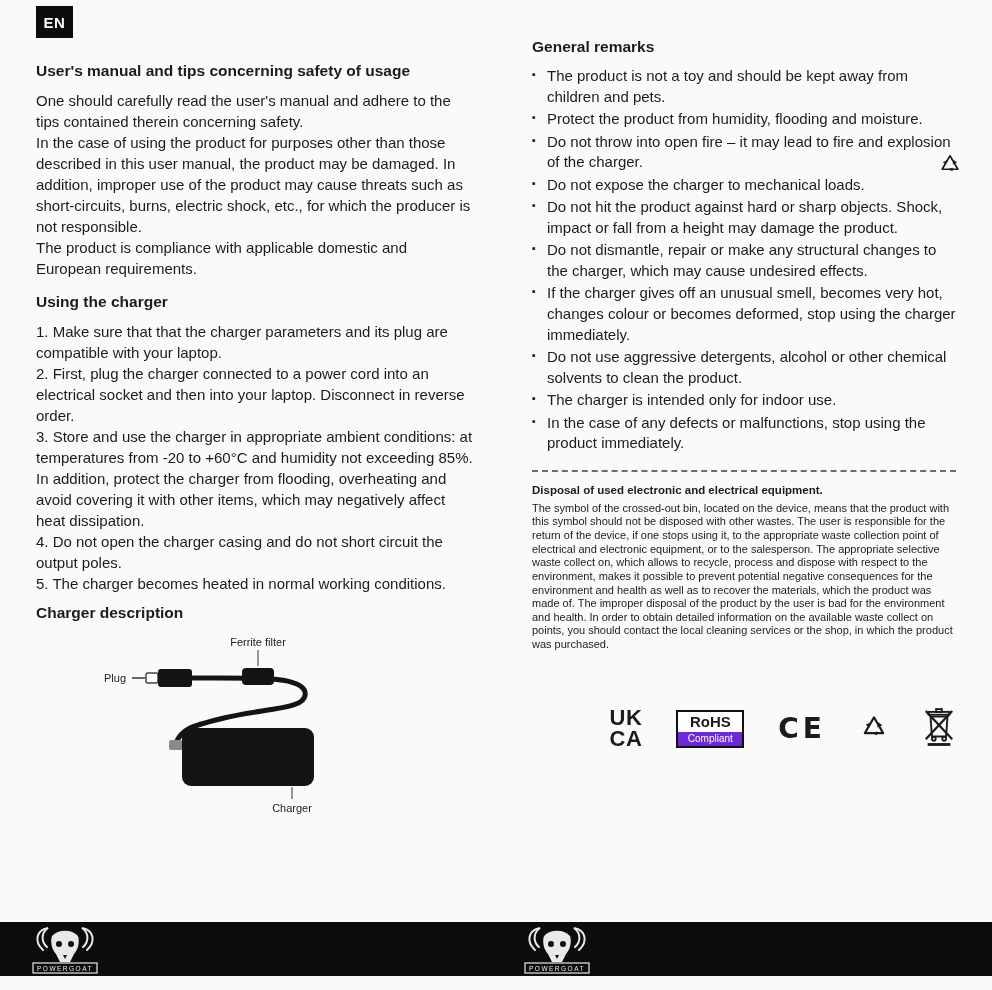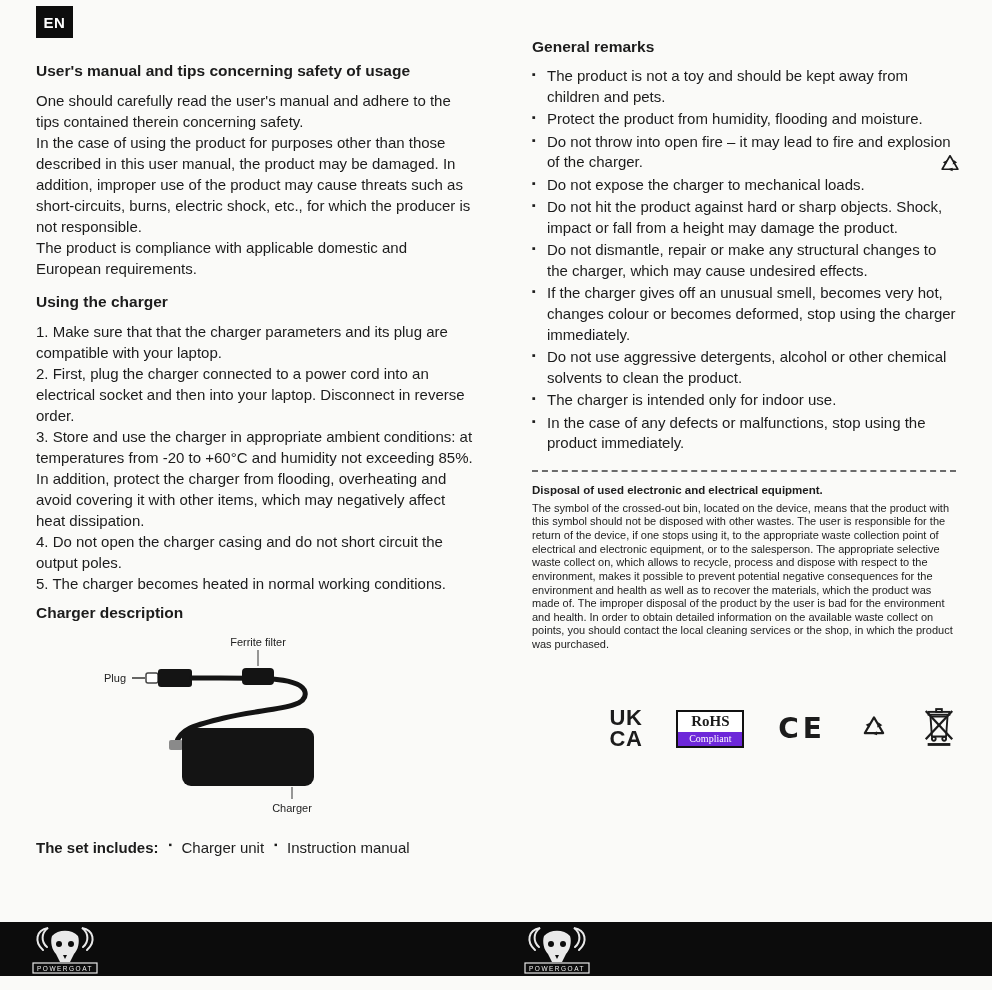--- a/index.html
+++ b/index.html
@@ -30,21 +30,21 @@
     position:relative;padding-left:15px;margin:0 0 2px 0;
     font-size:15px;line-height:1.37;
   }
   ul.remarks li::before{
     content:"▪";position:absolute;left:0;top:1px;font-size:11px;color:#1c1c1c;
   }
   .divider{border:none;border-top:2px dashed #6b6b6b;margin:16px 0 12px 0;}
   p.small{font-size:11px;line-height:1.24;margin:0;}
   .certs{display:flex;align-items:center;justify-content:flex-end;gap:34px;margin-top:54px;}
   .ukca{font-weight:700;font-size:22px;line-height:0.92;letter-spacing:0.5px;text-align:left;}
-  .rohs{border:2.5px solid #111;text-align:center;width:64px;background:#fff;font-family:Liberation Serif, serif;}
+  .rohs{border:2.5px solid #111;text-align:center;width:64px;background:#fff;}
   .rohs-title{font-weight:700;font-size:15px;padding:1px 0 2px 0;}
   .rohs-sub{background:#6d28d9;color:#fff;font-size:10px;padding:1px 0 2px 0;}
   .ce{font-size:28px;font-weight:700;letter-spacing:4px;font-family:"DejaVu Sans",sans-serif;}
   .set-includes{display:flex;align-items:baseline;gap:10px;margin-top:18px;font-size:15px;}
   .set-includes .label{font-weight:700;}
   .set-includes .inc-item{position:relative;padding-left:13px;}
   .set-includes .inc-item::before{content:"▪";position:absolute;left:0;top:0;font-size:10px;}
   .diagram-wrap{margin:4px 0 0 60px;}
   .margin-recycle{position:absolute;right:30px;top:152px;}
   .footer-band{position:absolute;left:0;right:0;top:922px;height:54px;background:#0c0c0c;}
@@ -106,25 +106,20 @@
 
         <rect x="73" y="108" width="14" height="10" rx="2" fill="#8a8a8a"></rect>
 
         <rect x="86" y="96" width="132" height="58" rx="9" fill="#141414"></rect>
 
         <line x1="196" y1="155" x2="196" y2="167" stroke="#333" stroke-width="1"></line>
         <text x="196" y="180" text-anchor="middle" font-size="11" fill="#222">Charger</text>
       </svg>
     </div>
 
-    <div class="set-includes">
-      <span class="label">The set includes:</span>
-      <span class="inc-item">Charger unit</span>
-      <span class="inc-item">Instruction manual</span>
-    </div>
   </div>
 
   <div class="col-right">
     <h2 class="sec">General remarks</h2>
     <ul class="remarks">
       <li>The product is not a toy and should be kept away from children and pets.</li>
       <li>Protect the product from humidity, flooding and moisture.</li>
       <li>Do not throw into open fire – it may lead to fire and explosion of the charger.</li>
       <li>Do not expose the charger to mechanical loads.</li>
       <li>Do not hit the product against hard or sharp objects. Shock, impact or fall from a height may damage the product.</li>

